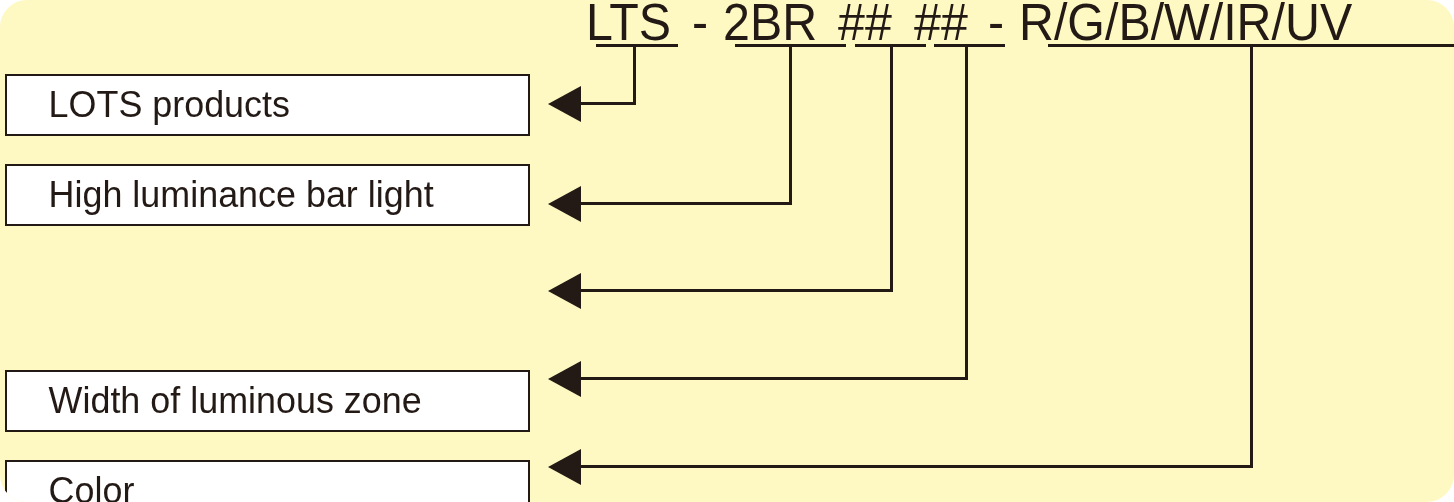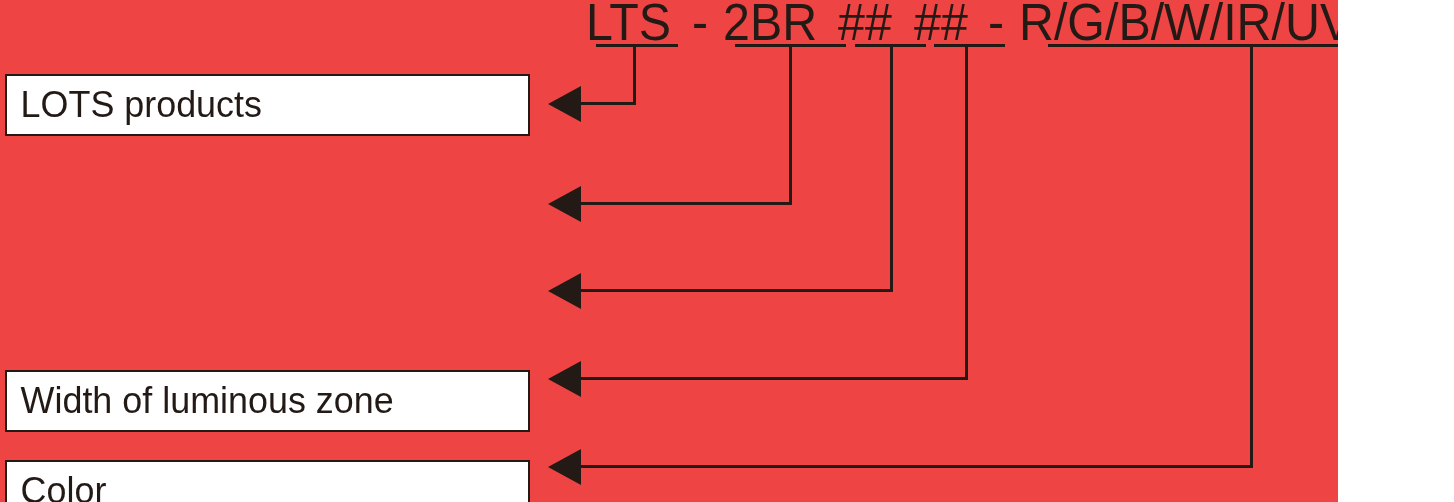--- a/index.html
+++ b/index.html
@@ -5,24 +5,25 @@
   html, body {
     margin: 0;
     padding: 0;
     background: #ffffff;
   }
   body {
     font-family: "Liberation Sans", sans-serif;
   }
   #diagram {
     position: relative;
-    width: 1338px;
+    width: 1454px;
     height: 502px;
-    background: #ef4444;
+    background: #fef9c3;
     overflow: hidden;
+    border-radius: 27px;
   }
 
   
   #partnumber-row {
     position: absolute;
     left: 586px;
     top: -6px;
     height: 56px;
     white-space: nowrap;
     color: #231a16;
@@ -57,20 +58,21 @@
   .label-box {
     position: absolute;
     left: 5px;
     width: 525px;
     height: 62px;
     box-sizing: border-box;
     border: 2px solid #231a16;
     background: #ffffff;
     display: flex;
     align-items: center;
+    padding-left: 28px;
   }
   .label-box .label-text {
     display: block;
     padding-left: 14px;
     color: #231a16;
     font-size: 37px;
     line-height: 40px;
     white-space: nowrap;
     transform: scaleX(0.97);
     transform-origin: left center;
@@ -137,20 +139,23 @@
   <div class="arrow-head" style="left:548px; top:361px;"></div>
 
   <div class="conn-v" style="left:1250px; top:56px; height:412px;"></div>
   <div class="conn-h" style="left:578px; top:465px; width:675px;"></div>
   <div class="arrow-head" style="left:548px; top:449px;"></div>
 
   <div class="label-box" style="top:74px;">
     <span class="label-text">LOTS products</span>
   </div>
 
+  <div class="label-box" style="top:164px;">
+    <span class="label-text">High luminance bar light</span>
+  </div>
 
 
   <div class="label-box" style="top:344px;margin-top:26px;">
     <span class="label-text">Width of luminous zone</span>
   </div>
 
   <div class="label-box" style="top:460px;">
     <span class="label-text">Color</span>
   </div>
 

